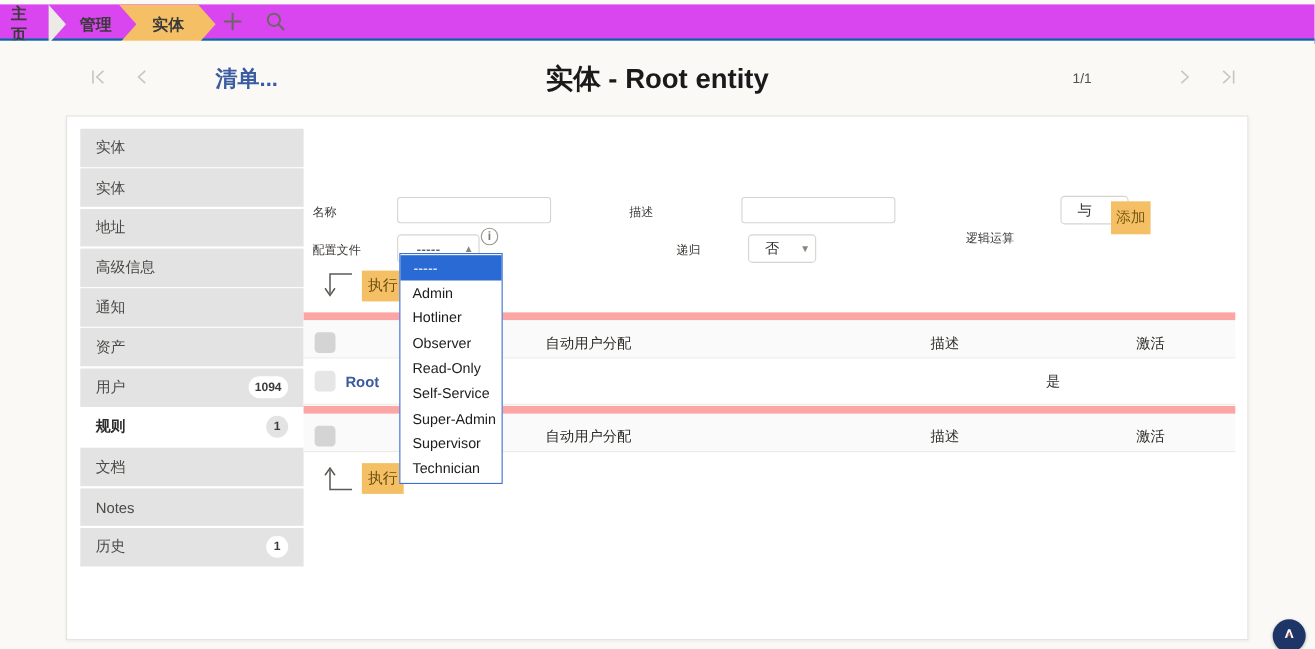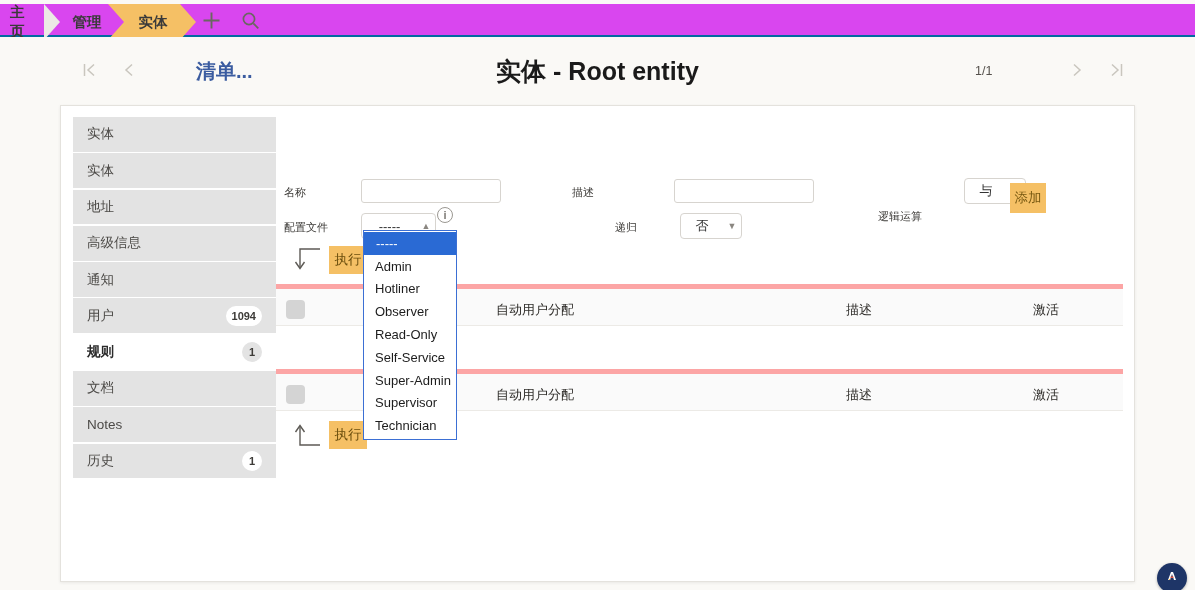--- a/index.html
+++ b/index.html
@@ -183,21 +183,21 @@
     font-size: 13.5px;
     display: flex; align-items: center; justify-content: center;
     cursor: pointer;
   }
 
   
   .thead {
     position: absolute; left: 0;
     width: 847px; height: 42px;
     background: #fafafa;
-    border-top: 5px solid #fca5a5;
+    border-top: 7px solid #fca5a5;
     border-bottom: 1px solid #eceae6;
   }
   .trow {
     position: absolute; left: 0;
     width: 847px; height: 42px;
     background: #ffffff;
     border-bottom: 1px solid #eceae6;
   }
   .cbox {
     position: absolute; left: 10px; top: 11px;
@@ -342,20 +342,23 @@
     <div class="side-item">
       <span class="side-label">地址</span>
     </div>
     <div class="side-item">
       <span class="side-label">高级信息</span>
     </div>
     <div class="side-item">
       <span class="side-label">通知</span>
     </div>
     <div class="side-item">
+      <span class="side-label">资产</span>
+    </div>
+    <div class="side-item">
       <span class="side-label">用户</span>
       <span class="side-badge">1094</span>
     </div>
     <div class="side-item active">
       <span class="side-label">规则</span>
       <span class="side-badge">1</span>
     </div>
     <div class="side-item">
       <span class="side-label">文档</span>
     </div>
@@ -403,20 +406,26 @@
     </div>
     <div class="exec-btn" style="left:53px; top:129px;">执行</div>
 
     <div class="thead" style="top:167px;">
       <div class="cbox"></div>
       <div class="cell cell-hdr" style="left:220px;">自动用户分配</div>
       <div class="cell cell-hdr" style="left:570px;">描述</div>
       <div class="cell cell-hdr" style="left:757px;">激活</div>
     </div>
 
+    <div class="trow" style="top:209px;">
+      <div class="cbox"></div>
+      <div class="cell cell-name" style="left:38px;">Root</div>
+      <div class="cell" style="left:570px;"></div>
+      <div class="cell" style="left:675px;">是</div>
+    </div>
 
     <div class="thead" style="top:252px;">
       <div class="cbox"></div>
       <div class="cell cell-hdr" style="left:220px;">自动用户分配</div>
       <div class="cell cell-hdr" style="left:570px;">描述</div>
       <div class="cell cell-hdr" style="left:757px;">激活</div>
     </div>
 
     <div class="exec-arrow" style="left:12px; top:304px;">
       <svg width="34" height="28" viewBox="0 0 34 28">

